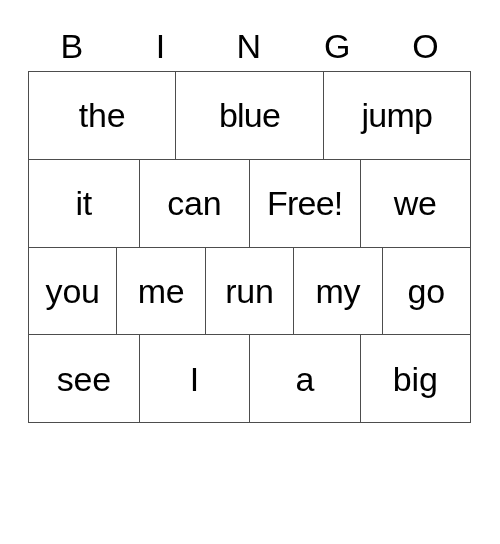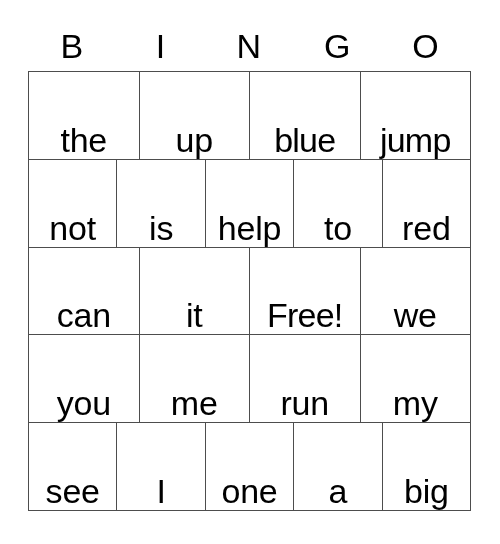--- a/index.html
+++ b/index.html
@@ -46,21 +46,21 @@
     display: flex;
     width: 442px;
   }
   .cell {
     flex: 1 1 0;
     height: 87.8px;
     border-right: 1px solid #4d4d4d;
     border-bottom: 1px solid #4d4d4d;
     box-sizing: border-box;
     display: flex;
-    align-items: flex-end;
+    align-items: center;
     justify-content: center;
     background: #ffffff;
     overflow: hidden;
   }
   .cell-text {
     font-size: 34px;
     line-height: 38px;
     color: #000000;
     text-align: center;
     white-space: nowrap;
@@ -82,55 +82,35 @@
     <div class="header-cell">G</div>
     <div class="header-cell">O</div>
   </div>
 
   <div class="grid">
 
     <div class="grid-row">
       <div class="cell">
           <span class="cell-text">the</span>
         </div>
-      <div class="cell">
-          <span class="cell-text">up</span>
-        </div>
       <div class="cell tight">
           <span class="cell-text">blue</span>
         </div>
       <div class="cell tight">
           <span class="cell-text">jump</span>
         </div>
     </div>
 
-    <div class="grid-row">
-      <div class="cell">
-          <span class="cell-text">not</span>
-        </div>
-      <div class="cell">
-          <span class="cell-text">is</span>
-        </div>
-      <div class="cell">
-          <span class="cell-text">help</span>
-        </div>
-      <div class="cell">
-          <span class="cell-text">to</span>
-        </div>
-      <div class="cell">
-          <span class="cell-text">red</span>
-        </div>
-    </div>
 
     <div class="grid-row">
       <div class="cell">
-          <span class="cell-text">can</span>
+          <span class="cell-text">it</span>
         </div>
       <div class="cell">
-          <span class="cell-text">it</span>
+          <span class="cell-text">can</span>
         </div>
       <div class="cell tight">
           <span class="cell-text">Free!</span>
         </div>
       <div class="cell">
           <span class="cell-text">we</span>
         </div>
     </div>
 
     <div class="grid-row">
@@ -139,31 +119,31 @@
         </div>
       <div class="cell">
           <span class="cell-text">me</span>
         </div>
       <div class="cell">
           <span class="cell-text">run</span>
         </div>
       <div class="cell">
           <span class="cell-text">my</span>
         </div>
+      <div class="cell">
+          <span class="cell-text">go</span>
+        </div>
     </div>
 
     <div class="grid-row">
       <div class="cell">
           <span class="cell-text">see</span>
         </div>
       <div class="cell">
           <span class="cell-text">I</span>
-        </div>
-      <div class="cell">
-          <span class="cell-text">one</span>
         </div>
       <div class="cell">
           <span class="cell-text">a</span>
         </div>
       <div class="cell">
           <span class="cell-text">big</span>
         </div>
     </div>
 
   </div>

